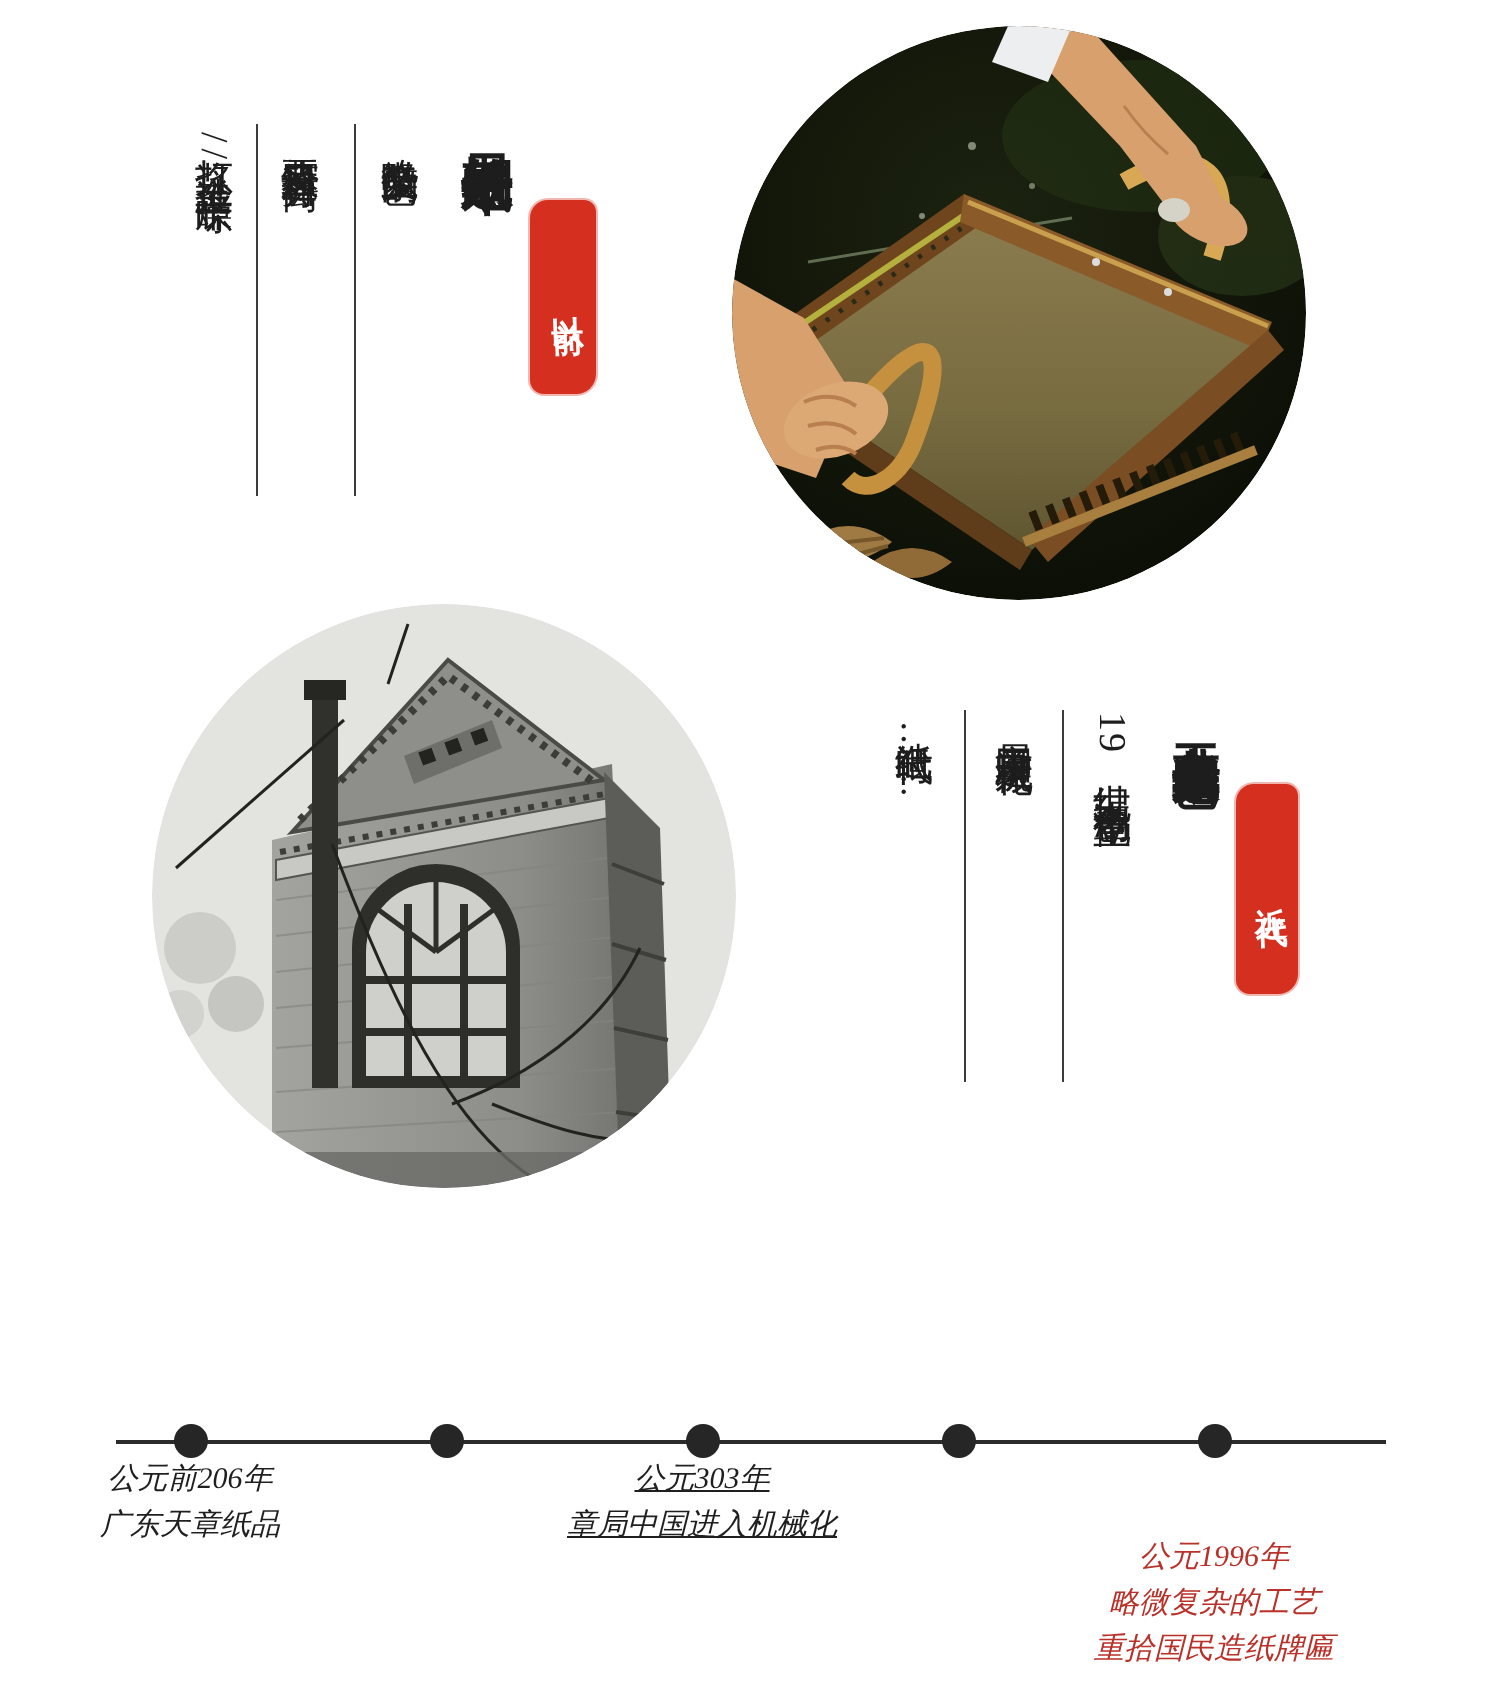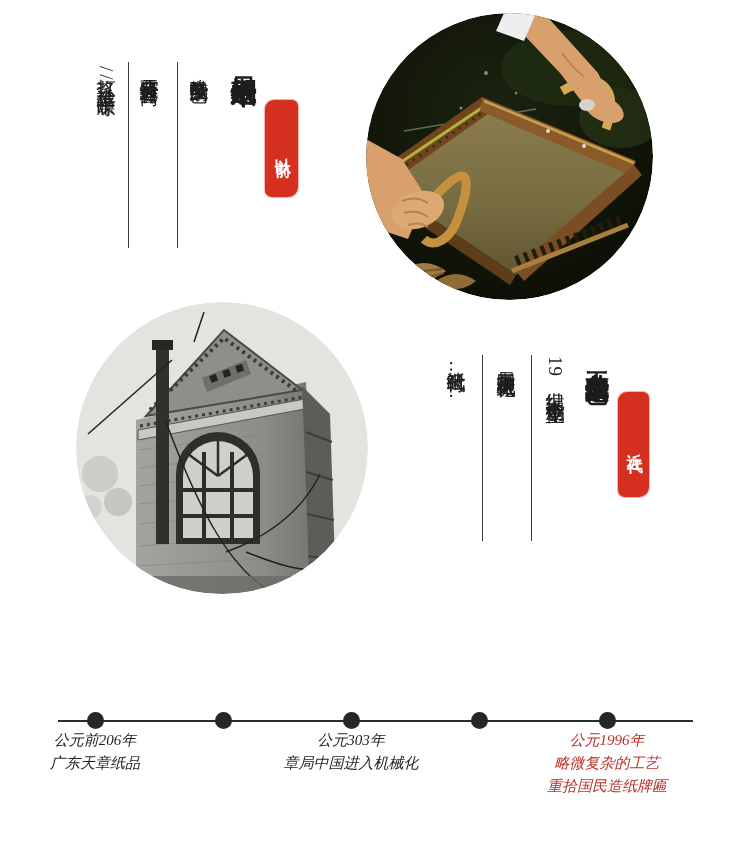--- a/index.html
+++ b/index.html
@@ -36,21 +36,21 @@
   .photo-circle{position:absolute;border-radius:50%;overflow:hidden;}
   .photo-circle svg{display:block;}
   
   .tl-line{position:absolute;left:58px;top:720px;width:635px;height:2px;background:#2b2b2b;}
   .tl-dot{position:absolute;top:712px;width:17px;height:17px;border-radius:50%;background:#262626;}
   .tl-item{
     position:absolute;top:733px;width:170px;text-align:center;
     font-style:italic;font-size:15px;color:#1f1f1f;
   }
   .tl-item div{margin-bottom:8px;line-height:15px;}
-  .tl-item.highlight{color:var(--highlight-red);}
+  .tl-item.highlight{color:var(--highlight-red);margin-top:39px;}
 </style>
 </head>
 <body>
 
 <div class="page">
 
   <div class="seal" style="left:265px;top:100px;width:33px;height:97px;">
     <span class="seal-label">以前</span>
   </div>
 
@@ -241,21 +241,21 @@
   <div class="tl-dot" style="left:87px;"></div>
   <div class="tl-dot" style="left:215px;"></div>
   <div class="tl-dot" style="left:343px;"></div>
   <div class="tl-dot" style="left:471px;"></div>
   <div class="tl-dot" style="left:599px;"></div>
 
   <div class="tl-item" style="left:10px;">
     <div>公元前206年</div>
     <div>广东天章纸品</div>
   </div>
-  <div class="tl-item" style="left:266px;">
+  <div class="tl-item" style="left:266px;text-decoration:underline;">
     <div>公元303年</div>
     <div>章局中国进入机械化</div>
   </div>
   <div class="tl-item highlight" style="left:522px;">
     <div>公元1996年</div>
     <div>略微复杂的工艺</div>
     <div>重拾国民造纸牌匾</div>
   </div>
 
 </div>

